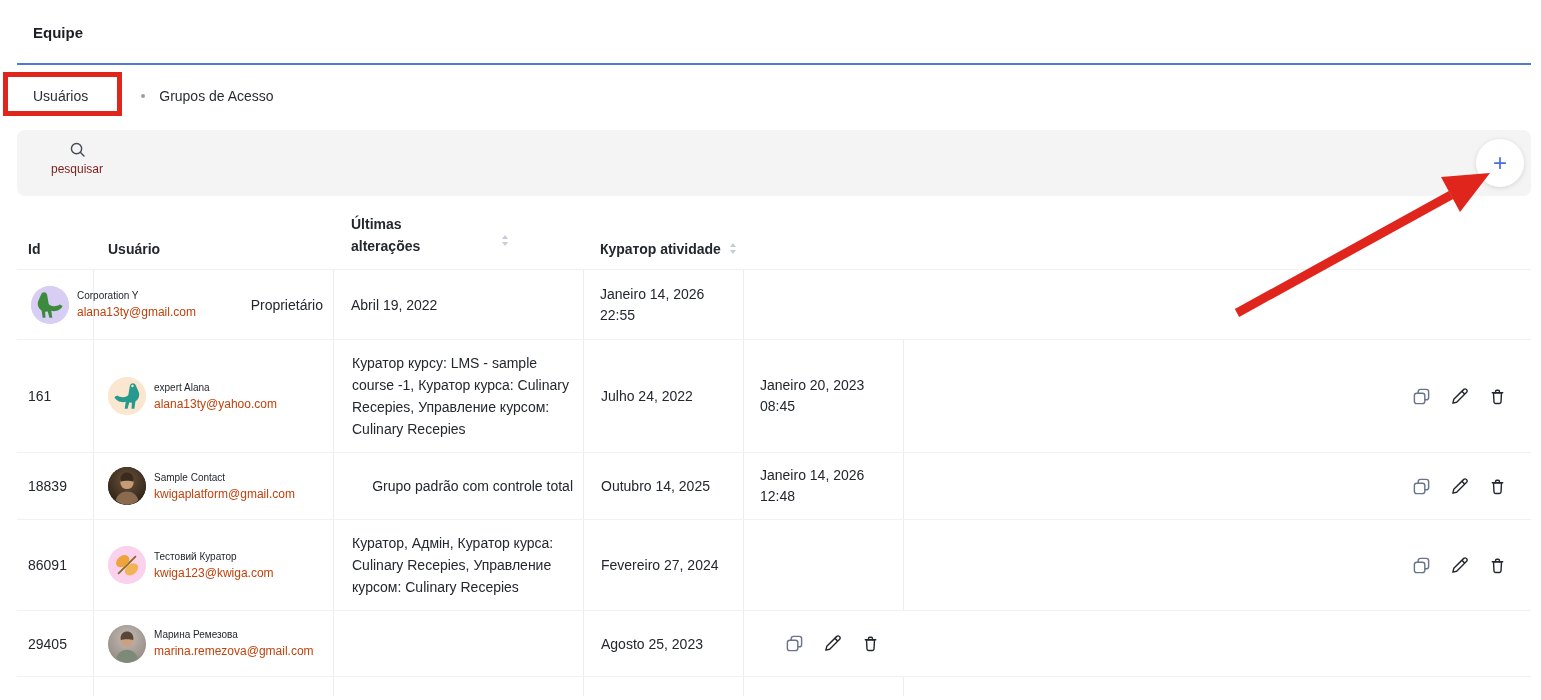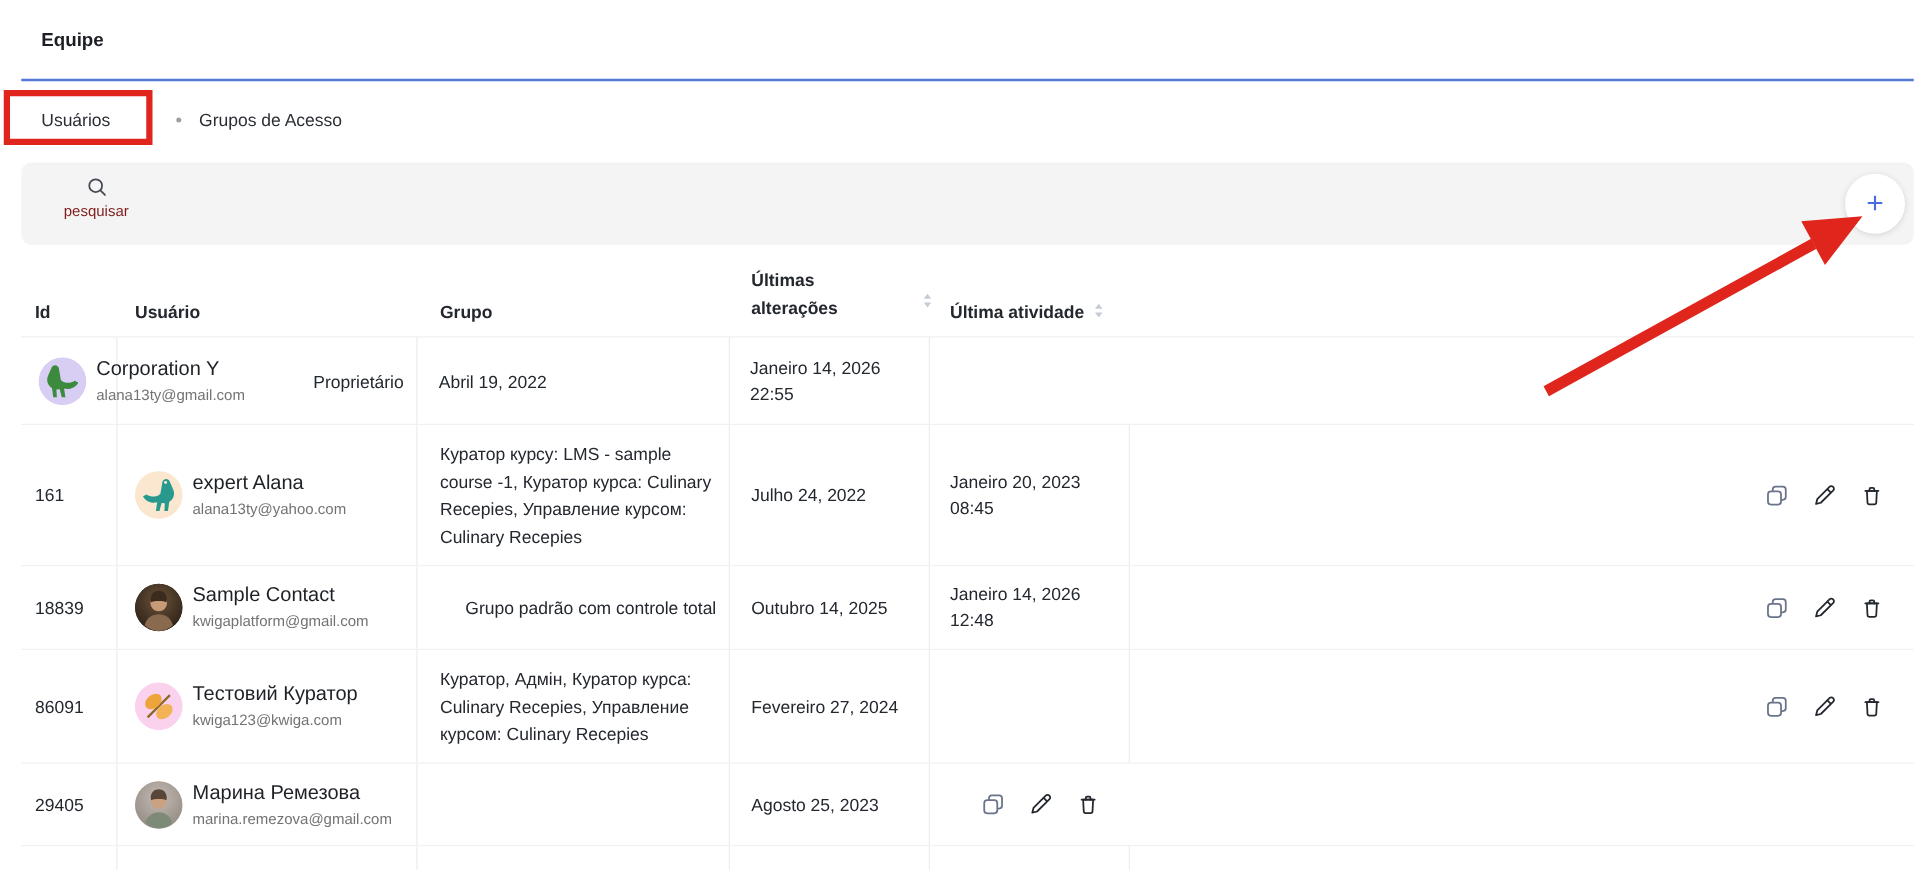--- a/index.html
+++ b/index.html
@@ -52,22 +52,22 @@
   .cell{display:flex;align-items:center;padding:12px 10px;font-size:14px;color:#23272e;}
   .cell--bordered{border-right:1px solid #ededf0;}
   .cell-id{padding-left:11px;}
   .cell-user{padding-left:14px;gap:8px;}
   .cell-group{padding-left:18px;line-height:22px;justify-content:flex-end;}
   .cell-changes{padding-left:17px;}
   .cell-activity{padding-left:16px;flex-direction:column;align-items:flex-start;justify-content:center;line-height:21px;}
   .avatar{width:38px;height:38px;min-width:38px;border-radius:50%;overflow:hidden;display:flex;align-items:center;justify-content:center;}
   .avatar svg{width:100%;height:100%;display:block;}
   .user-meta{display:flex;flex-direction:column;}
-  .user-name{font-size:16px;font-weight:500;color:#1d2126;}
-  .user-email{font-size:12px;color:#737373;margin-top:4px;}
+  .user-name{font-size:10px;font-weight:500;color:#1d2126;}
+  .user-email{font-size:12px;color:#c2410c;margin-top:4px;}
   .cell-actions{justify-content:flex-end;padding-right:24px;gap:19px;}
   .action-btn{display:inline-flex;cursor:pointer;}
 
   .annotation-box{position:absolute;left:3px;top:72px;width:119px;height:44px;border:5px solid var(--annotation-red);z-index:40;pointer-events:none;}
   .annotation-arrow{position:absolute;left:0;top:0;width:1541px;height:700px;z-index:40;pointer-events:none;}
 </style>
 </head>
 <body>
 
 <div class="screen">
@@ -101,35 +101,32 @@
     <span class="add-plus">+</span>
   </div>
 
   <div class="table">
     <div class="grid-row thead">
       <div class="th th-id">
         <span class="th-label">Id</span>
       </div>
       <div class="th th-user">
         <span class="th-label">Usuário</span>
-      </div>
-      <div class="th th-group">
-        <span class="th-label">Grupo</span>
       </div>
       <div class="th th-changes">
         <span class="th-label">Últimas alterações</span>
         <span class="sort sort--changes">
           <svg width="8" height="13" viewBox="0 0 8 13">
               <path d="M4 1 L7 5 H1 Z" fill="#c6ccd6"></path>
               <path d="M4 12 L1 8 H7 Z" fill="#c6ccd6"></path>
             </svg>
         </span>
       </div>
       <div class="th th-activity">
-        <span class="th-label">Última atividade</span>
+        <span class="th-label">Куратор atividade</span>
         <span class="sort sort--activity">
           <svg width="8" height="13" viewBox="0 0 8 13">
               <path d="M4 1 L7 5 H1 Z" fill="#c6ccd6"></path>
               <path d="M4 12 L1 8 H7 Z" fill="#c6ccd6"></path>
             </svg>
         </span>
       </div>
       <div class="th"></div>
     </div>
     <div>

